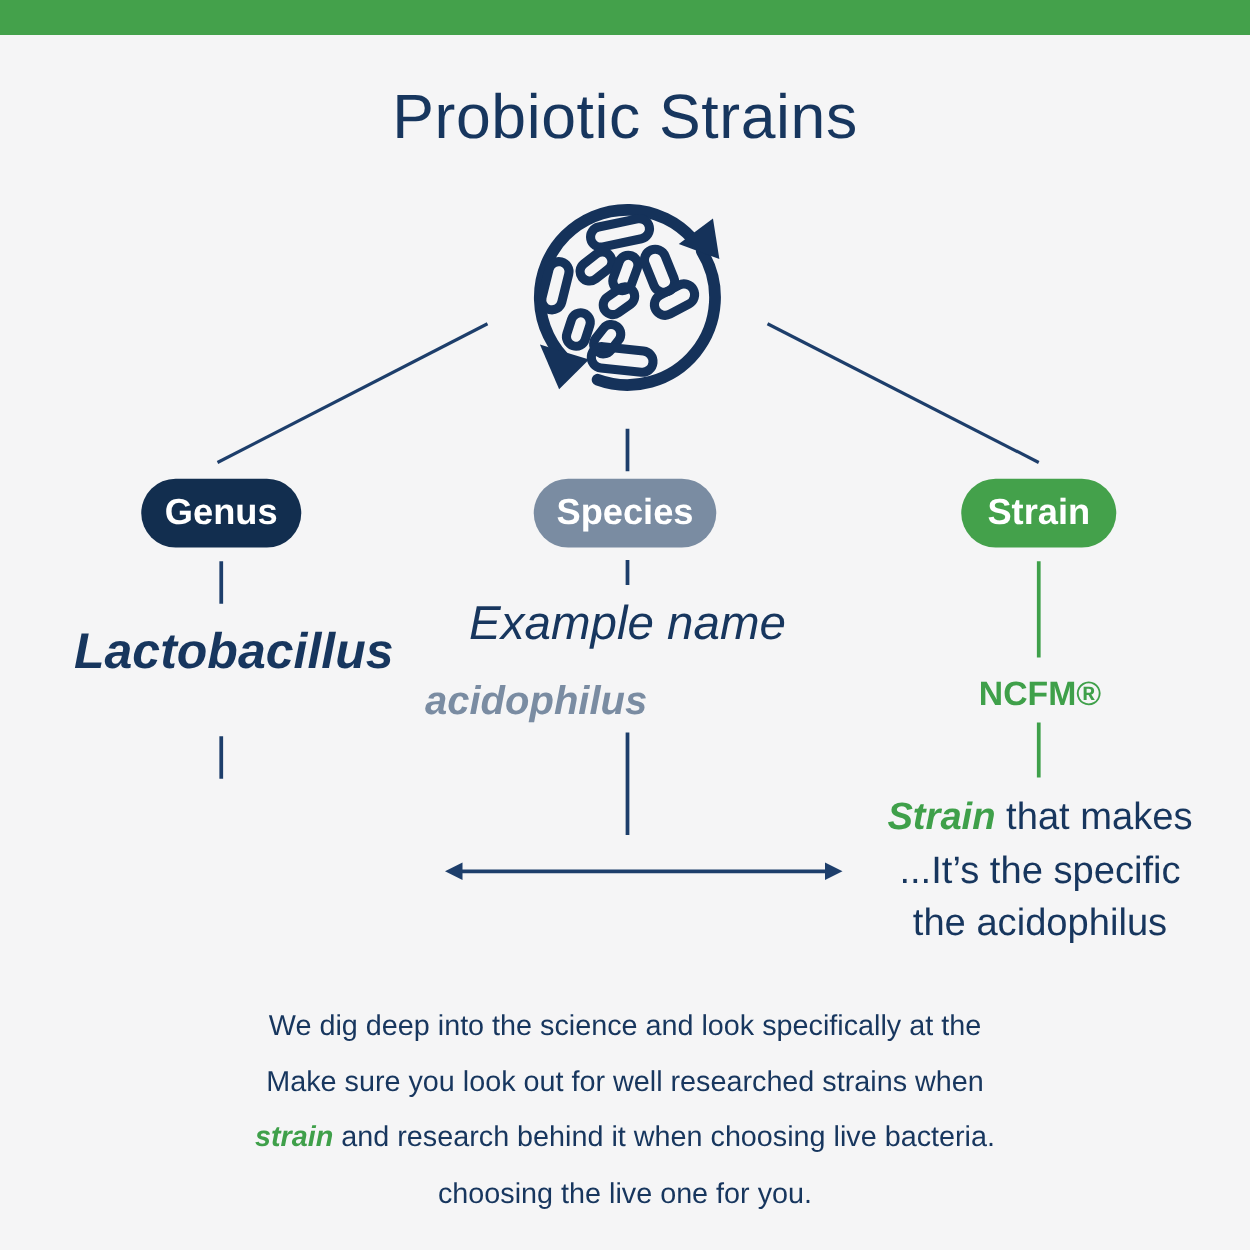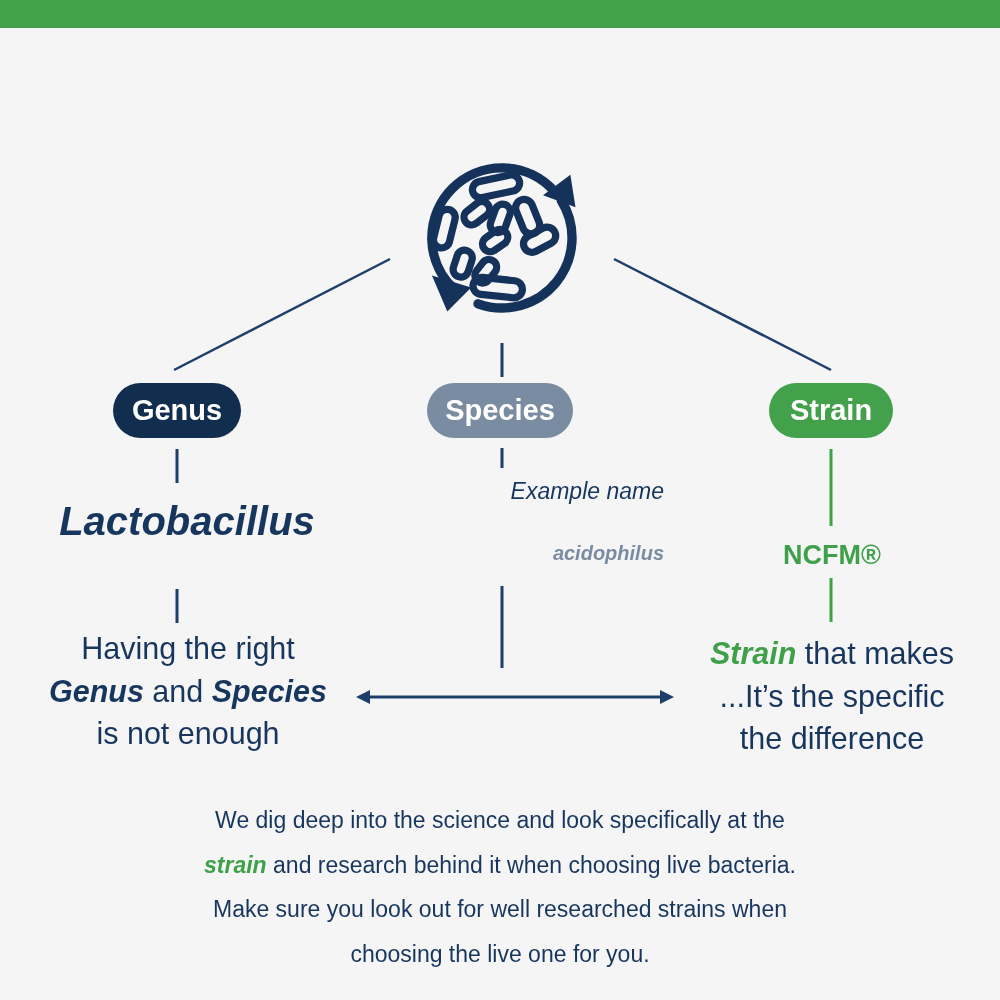--- a/index.html
+++ b/index.html
@@ -35,25 +35,25 @@
   .pill-genus{left:113px;top:383px;width:128px;background:#122e4f;}
   .pill-species{left:427px;top:383px;width:146px;background:#7a8ca2;}
   .pill-strain{left:769px;top:383px;width:124px;background:#44a14b;}
   .genus-name{
     position:absolute;left:12px;top:501px;width:350px;
     text-align:center;font-size:40px;line-height:41px;
     font-weight:bold;font-style:italic;color:#17365e;
   }
   .example-label{
     position:absolute;left:340px;top:478px;width:324px;
-    text-align:right;font-size:23px;font-style:italic;color:#17365e;
+    text-align:center;font-size:38px;font-style:italic;color:#17365e;
   }
   .species-name{
     position:absolute;left:340px;top:542px;width:324px;
-    text-align:right;font-size:20px;font-weight:bold;font-style:italic;color:#7a8ca2;
+    text-align:left;font-size:32px;font-weight:bold;font-style:italic;color:#7a8ca2;
   }
   .strain-name{
     position:absolute;left:682px;top:540px;width:300px;
     text-align:center;font-size:27px;font-weight:bold;color:#3fa04a;
   }
   .caption{
     font-size:30.5px;line-height:42.5px;color:#17365e;text-align:center;
   }
   .caption-genus{position:absolute;left:8px;top:627px;width:360px;}
   .caption-strain{position:absolute;left:680px;top:632px;width:304px;}
@@ -64,20 +64,21 @@
     text-align:center;font-size:23px;line-height:44.5px;color:#17365e;
   }
 </style>
 </head>
 <body>
 
 <div class="canvas">
 
   <div class="top-bar"></div>
 
+  <div class="title">Probiotic Strains</div>
 
   <div class="icon-wrap">
     <svg viewBox="0 0 220 220" width="188" height="188">
       <g stroke="#15325a" stroke-width="11" fill="none" stroke-linecap="round">
         <path d="M 170.9 55.1 A 82 82 0 1 0 55.1 170.9"></path>
         <path d="M 82 187 A 82 82 0 0 0 179.5 66.5"></path>
       </g>
       <g fill="#15325a" stroke="none">
         <polygon points="28,154 74,168 46,196"></polygon>
         <polygon points="190,36 158,60 196,74"></polygon>
@@ -120,36 +121,31 @@
   <div class="pill pill-species">
     <span>Species</span>
   </div>
   <div class="pill pill-strain">
     <span>Strain</span>
   </div>
 
   <div class="genus-name">
     <div>Lactobacillus</div>
   </div>
-  <div class="caption caption-genus">
-    <div>Having the right</div>
-    <div><span class="bi">Genus</span><span> and </span><span class="bi">Species</span></div>
-    <div>is not enough</div>
-  </div>
 
   <div class="example-label">Example name</div>
   <div class="species-name">acidophilus</div>
 
   <div class="strain-name">NCFM®</div>
   <div class="caption caption-strain">
     <div><span class="green-word">Strain</span><span> that makes</span></div>
     <div>...It’s the specific</div>
-    <div>the difference</div>
+    <div>the acidophilus</div>
   </div>
 
   <div class="footer">
     <div>We dig deep into the science and look specifically at the</div>
+    <div>Make sure you look out for well researched strains when</div>
     <div><span class="green-word">strain</span><span> and research behind it when choosing live bacteria.</span></div>
-    <div>Make sure you look out for well researched strains when</div>
     <div>choosing the live one for you.</div>
   </div>
 
 </div>
 
 </body></html>

